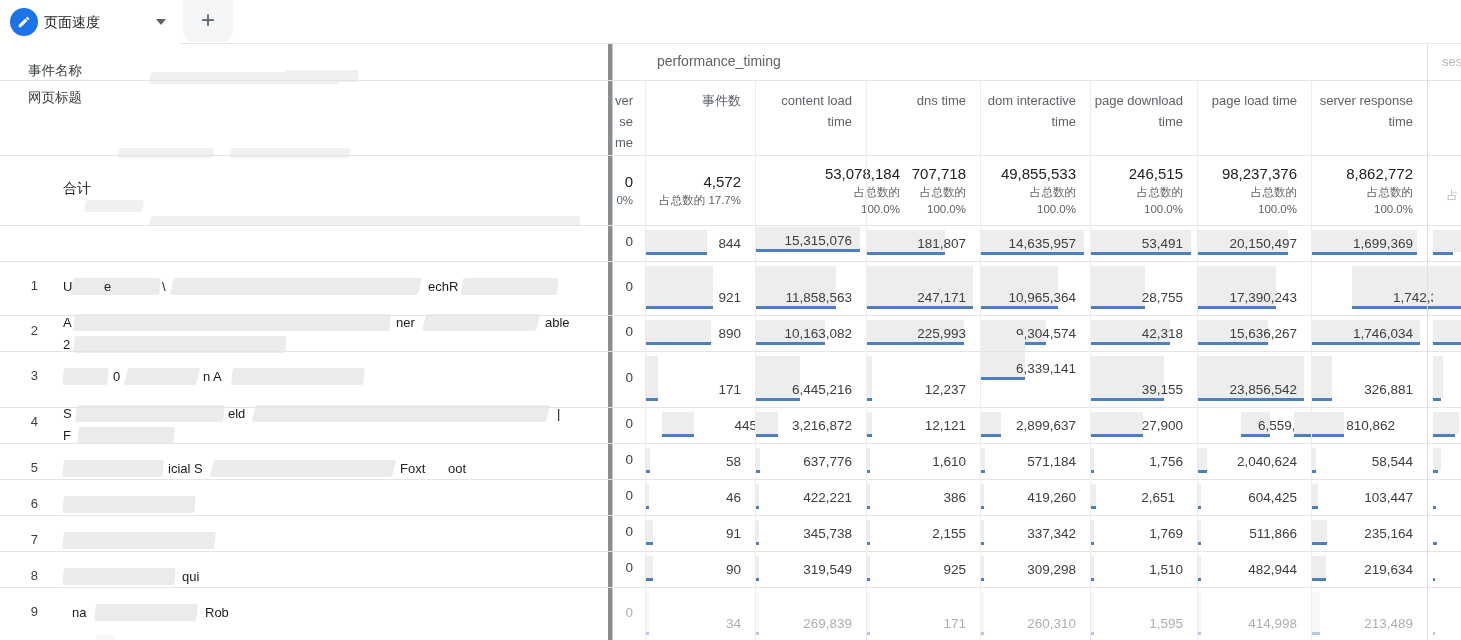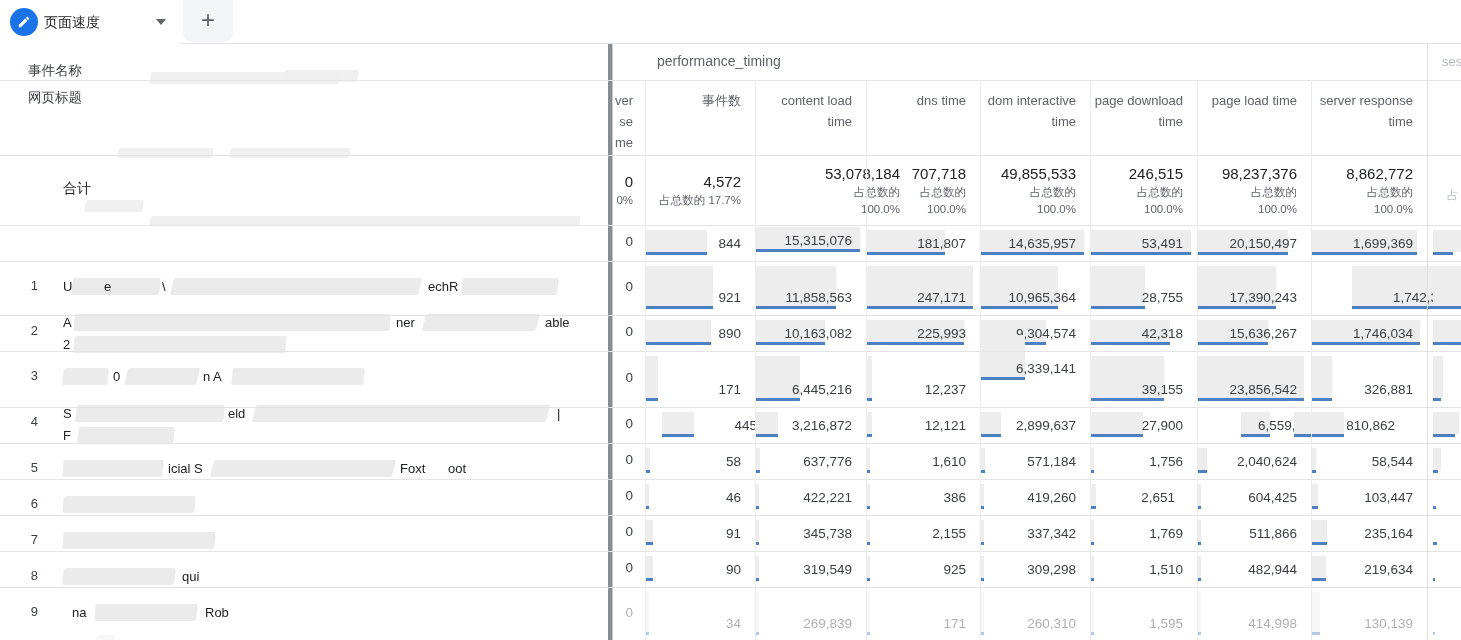--- a/index.html
+++ b/index.html
@@ -491,21 +491,21 @@
       <div class="cell faded" style="left: 1090px; top: 587px; width: 107px; height: 54px;">
         <div class="bar" style="width: 3px;"></div>
         <div class="cval">1,595</div>
       </div>
       <div class="cell faded" style="left: 1197px; top: 587px; width: 114px; height: 54px;">
         <div class="bar" style="width: 3px;"></div>
         <div class="cval">414,998</div>
       </div>
       <div class="cell faded" style="left: 1311px; top: 587px; width: 116px; height: 54px;">
         <div class="bar" style="width: 8px;"></div>
-        <div class="cval">130,139</div>
+        <div class="cval">213,489</div>
       </div>
     </div>
 
   <div>
     <div class="ses-title">ses</div>
     <div class="ses-total">占</div>
     <div id="ses-rows">
         <div class="cell" style="left: 1427px; top: 225px; width: 34px; height: 36px; position: absolute;">
           <div class="sesbar-grey" style="left: 6px; top: 5px; height: 22px; width: 28px;"></div>
           <div class="sesbar-blue" style="left: 6px; top: 27px; width: 20px;"></div>

